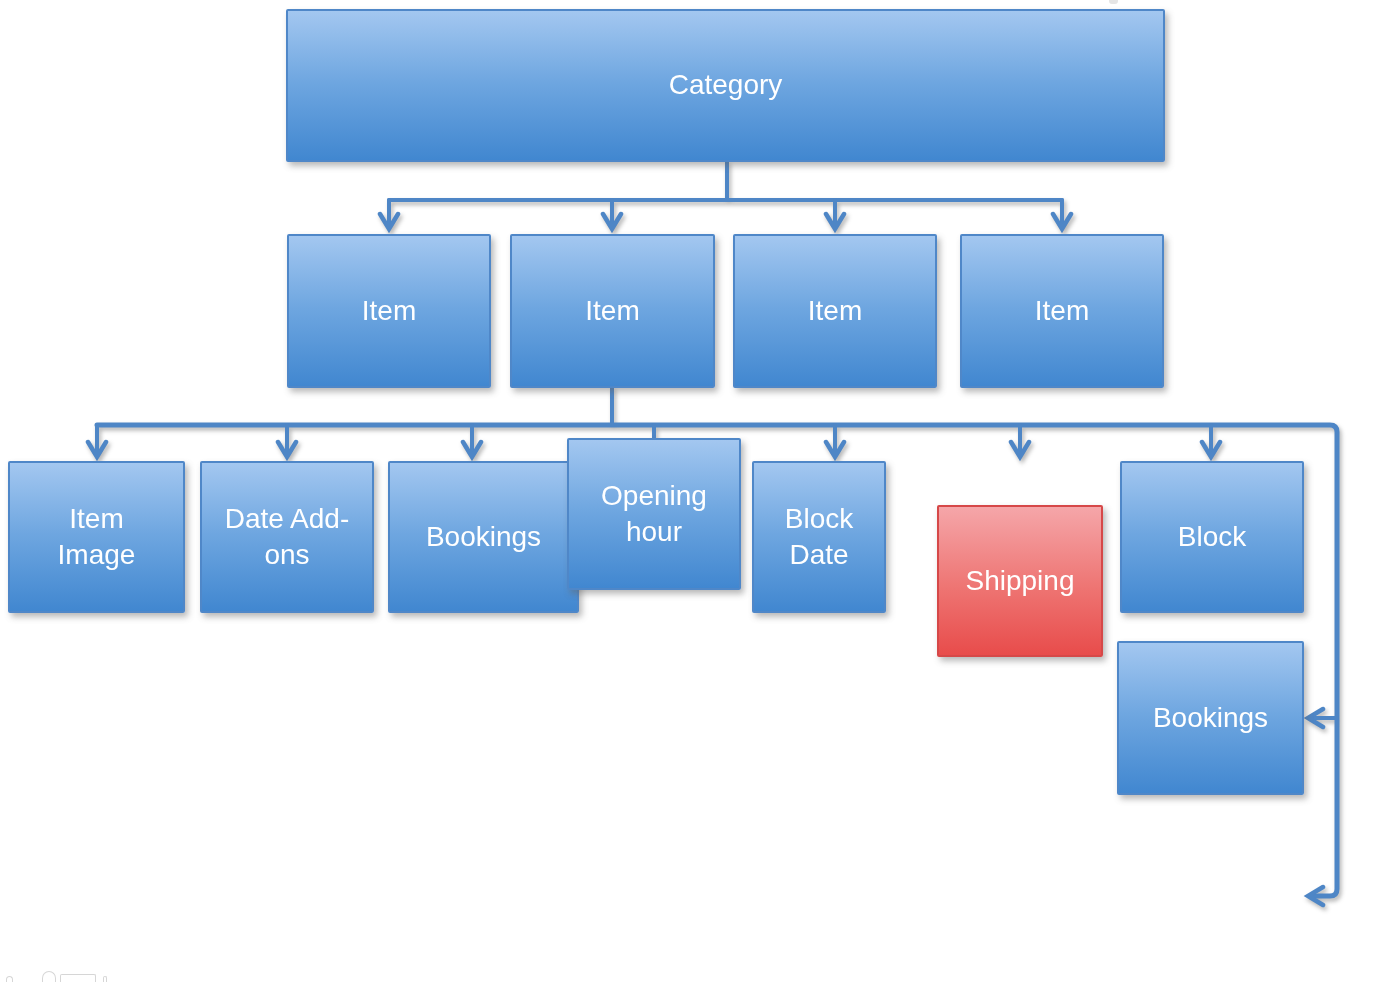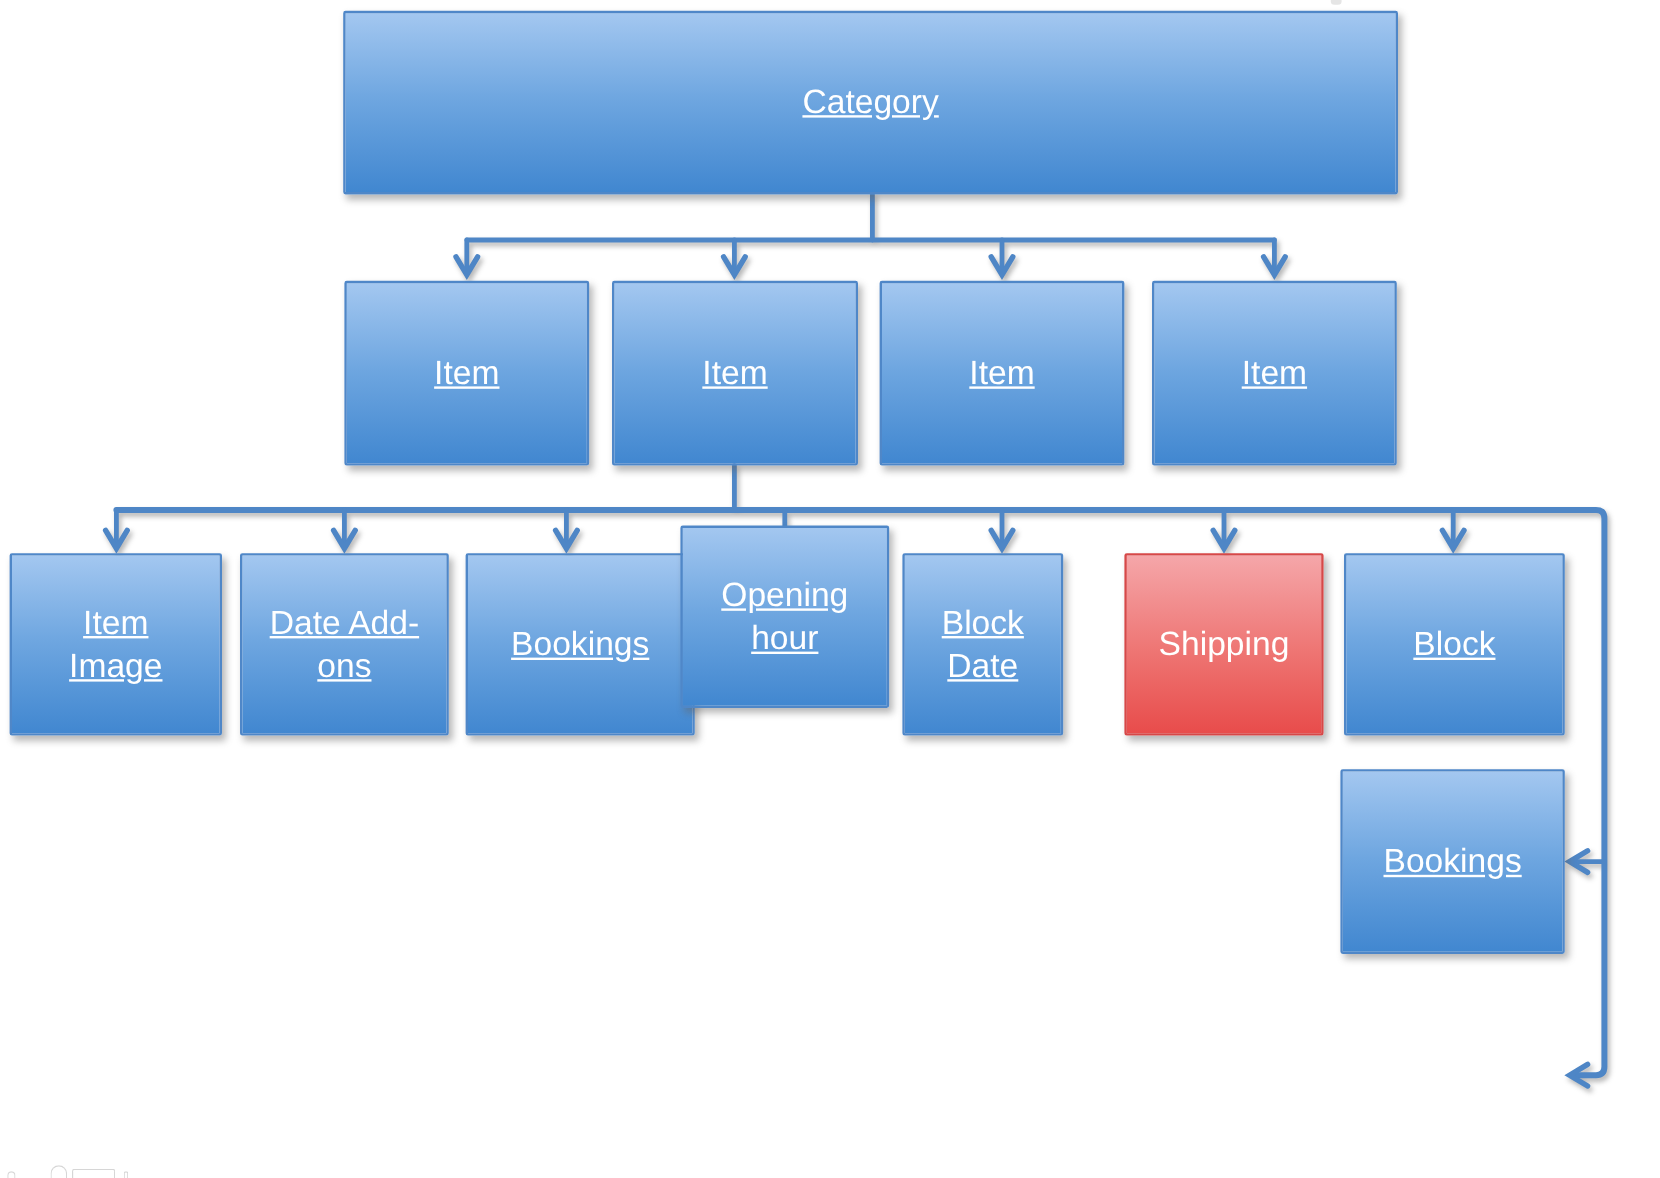--- a/index.html
+++ b/index.html
@@ -27,25 +27,25 @@
     font-size: 28px;
     line-height: 1.3;
     border-radius: 2px;
     box-shadow: 3px 4px 6px rgba(100,100,100,0.45);
     box-sizing: border-box;
     white-space: pre-line;
   }
   .node.blue {
     background: linear-gradient(180deg, #a3c7f0 0%, #6ea6e0 48%, #4187d0 100%);
     border: 2px solid #4f87c8;
-    text-decoration: underline;
   }
   .node.red {
     background: linear-gradient(180deg, #f5a6a9 0%, #ee7472 55%, #e84c4b 100%);
     border: 2px solid #d64848;
+    margin-top: 44px;
   }
   .node .lbl { white-space: pre-line; }
   .artifact {
     position: absolute;
     opacity: 0.55;
     box-sizing: border-box;
   }
 </style>
 </head>
 <body>

